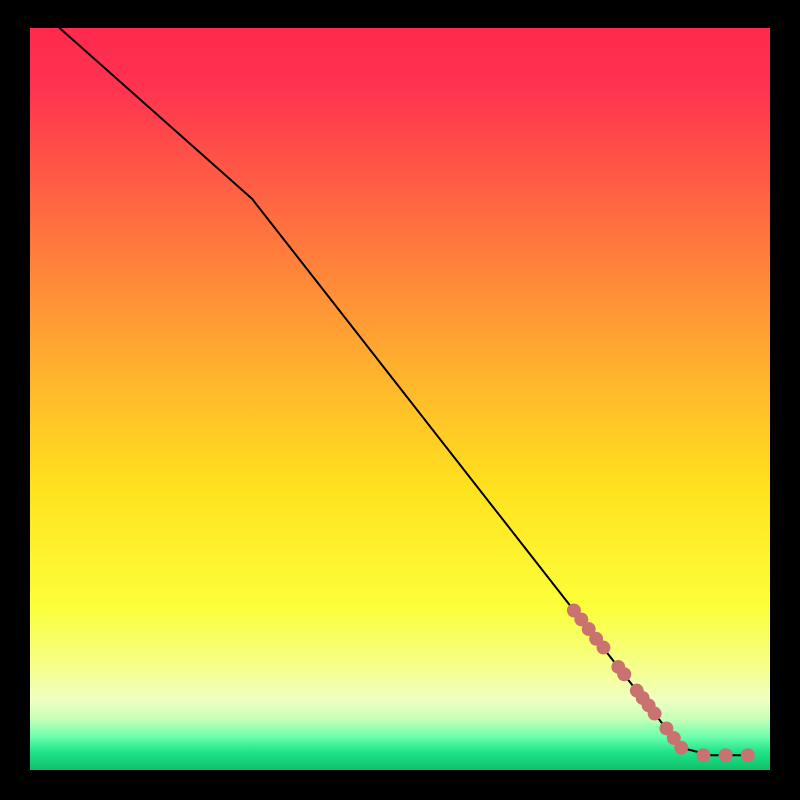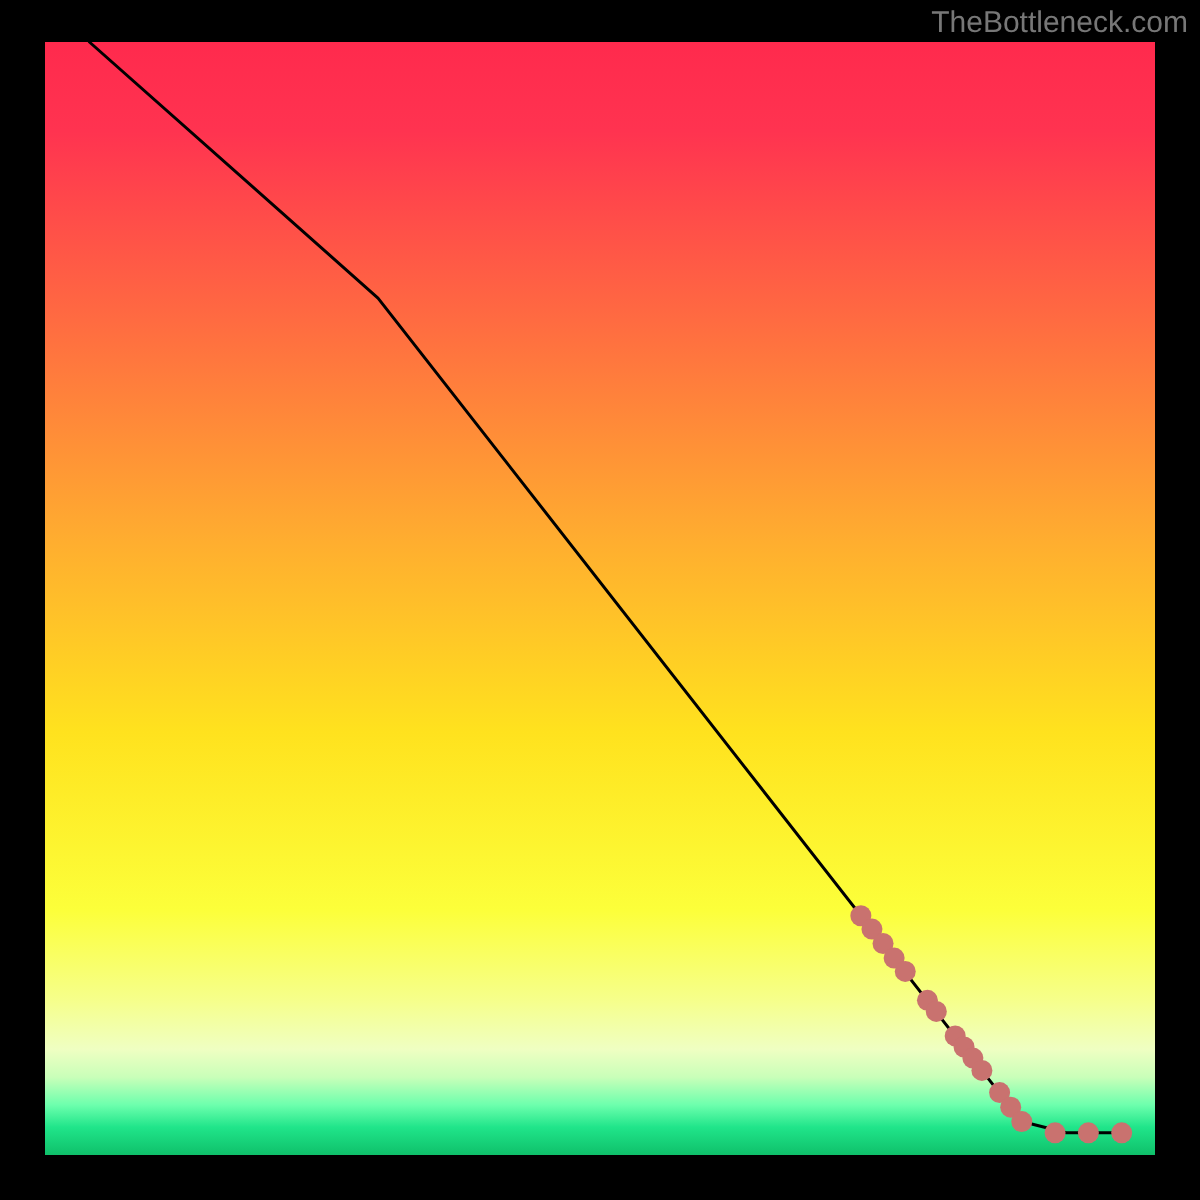--- a/index.html
+++ b/index.html
@@ -72,14 +72,13 @@
         <circle cx="654.6" cy="713.6" r="7" fill="#c9726f"></circle>
         <circle cx="666.4" cy="728.4" r="7" fill="#c9726f"></circle>
         <circle cx="673.8" cy="738.1" r="7" fill="#c9726f"></circle>
         <circle cx="681.2" cy="747.7" r="7" fill="#c9726f"></circle>
         <circle cx="703.4" cy="755.2" r="7" fill="#c9726f"></circle>
         <circle cx="725.6" cy="755.2" r="7" fill="#c9726f"></circle>
         <circle cx="747.8" cy="755.2" r="7" fill="#c9726f"></circle>
       </g>
   </svg>
 
-  <div class="attribution">TheBottleneck.com</div>
 </div>
 
 </body></html>

